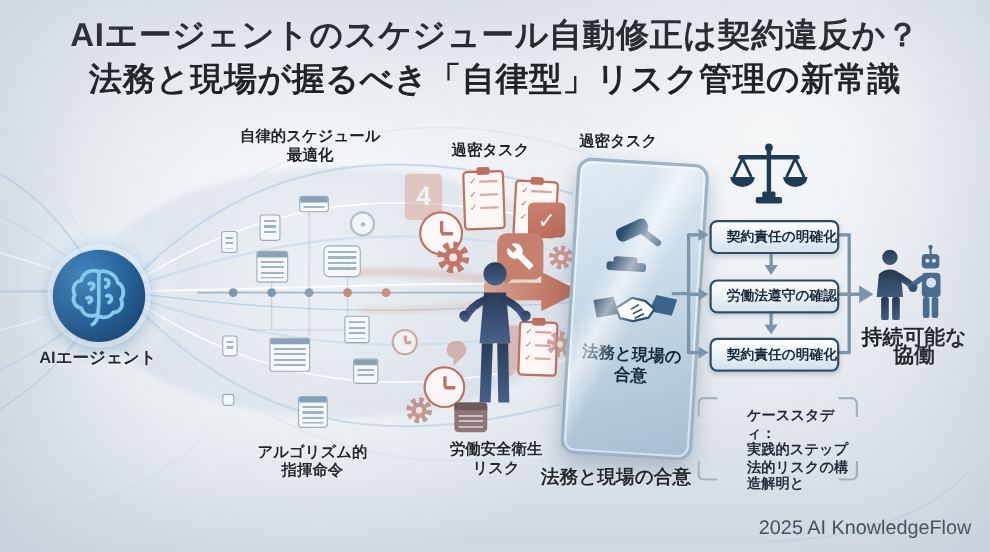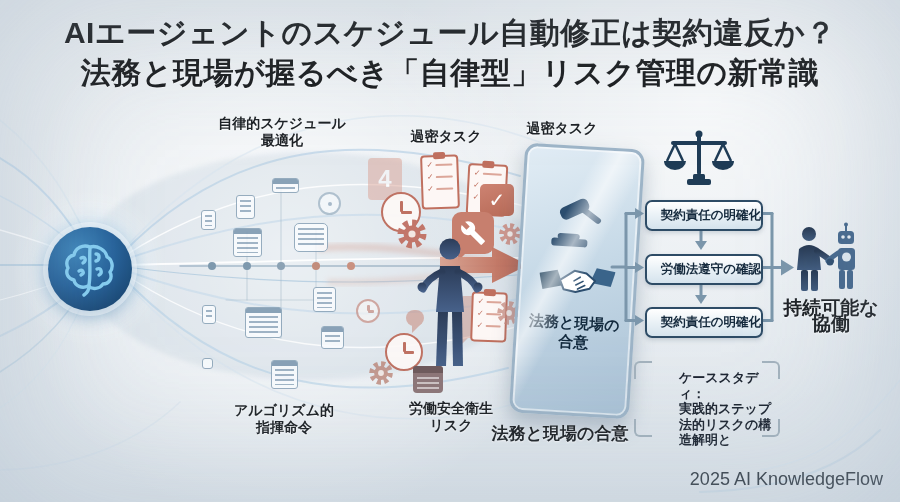--- a/index.html
+++ b/index.html
@@ -153,20 +153,23 @@
         <path d="M29,6 C22,3 14,7 13,14 C7,15 4,21 7,27 C4,32 7,38 13,39 C14,45 21,48 27,45 C31,49 39,48 42,43 C48,43 52,37 49,31 C53,26 51,18 46,16 C45,9 36,4 29,6 Z"></path>
         <path d="M29,7 C28,19 30,32 28,44"></path>
         <path d="M20,17 C24,15 26,19 22,22"></path>
         <path d="M35,13 C39,13 39,19 35,20"></path>
         <path d="M18,30 C22,28 24,32 20,34"></path>
         <path d="M36,28 C40,26 42,32 38,34"></path>
         <path d="M28,45 C28,49 26,52 23,54"></path>
       </g>
     </svg>
   </div>
+  <div class="lbl" style="left:33px;top:317px;width:112px;font-size:15px">
+    <span>AIエージェント</span>
+  </div>
 
   <div class="mi mi-cal" style="left:233px;top:228px;width:27px;height:27px">
       <i></i>
     </div>
   <div class="mi" style="left:236px;top:195px;width:17px;height:22px">
       <i></i>
     </div>
   <div class="mi" style="left:201px;top:210px;width:13px;height:18px">
       <i></i>
     </div>

